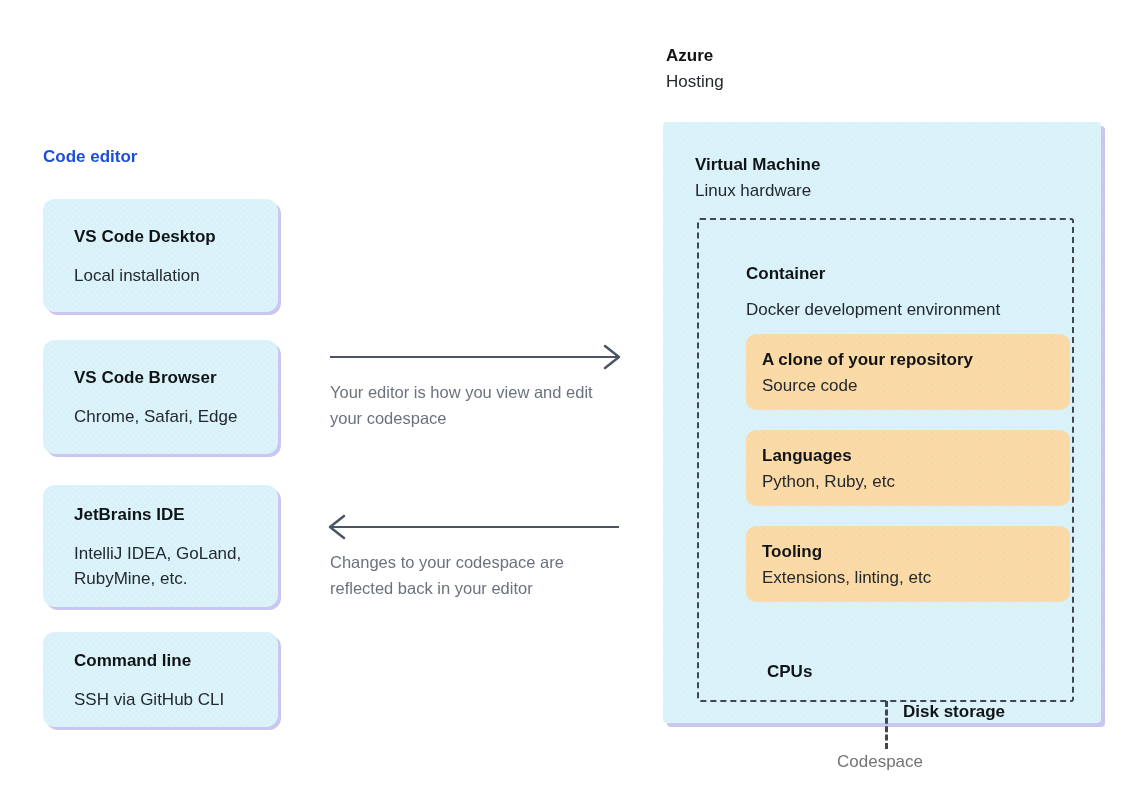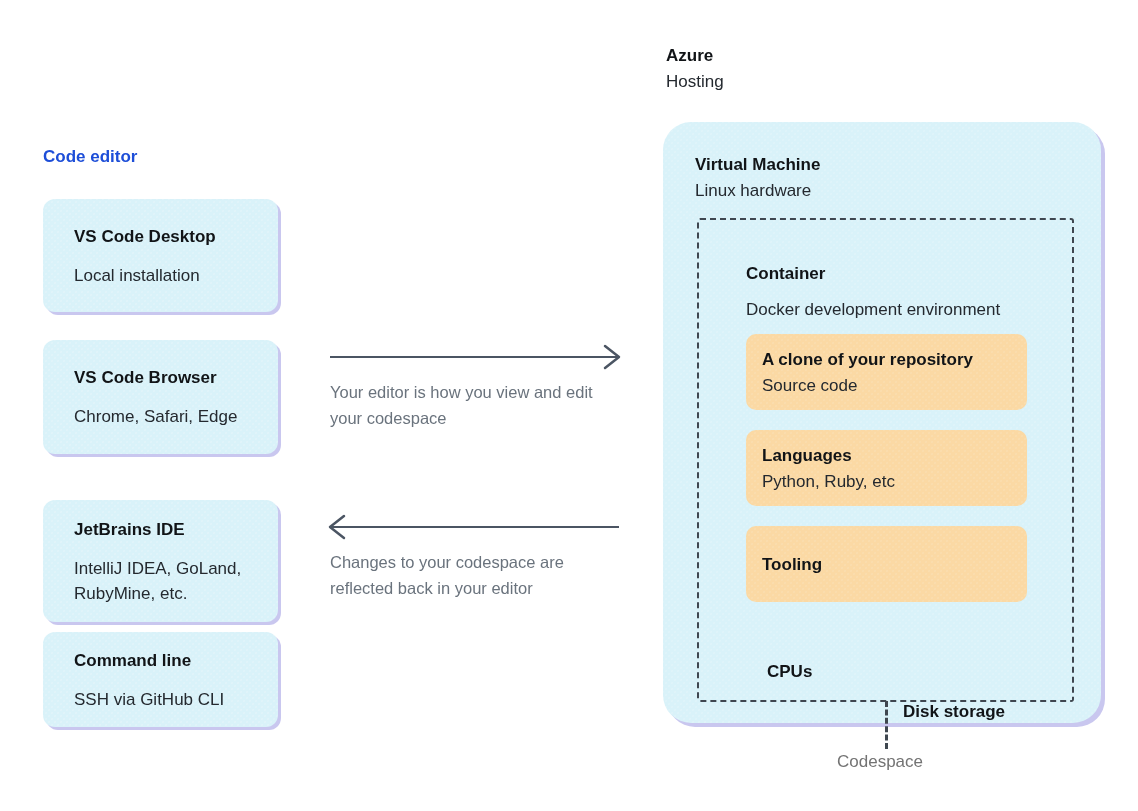--- a/index.html
+++ b/index.html
@@ -35,21 +35,21 @@
     border-radius: 12px;
     box-shadow: 3px 3px 0 0 #c9c7ef;
     display: flex; flex-direction: column; justify-content: center;
     padding-left: 31px; padding-right: 20px;
   }
   .editor-card .card-title { font-size: 17px; font-weight: bold; color: #111417; line-height: 25px; }
   .editor-card .card-sub { font-size: 17px; color: #24292f; line-height: 25px; margin-top: 14px; }
 
   #card-vscode-desktop { top: 199px; height: 113px; }
   #card-vscode-browser { top: 340px; height: 114px; }
-  #card-jetbrains      { top: 500px; height: 122px; }
+  #card-jetbrains      { top: 485px; height: 122px; }
   #card-command-line   { top: 632px; height: 95px; }
 
   
   .arrow-svg { position: absolute; }
   #arrow-right { left: 329px; top: 344px; }
   #arrow-left  { left: 326px; top: 514px; }
   .flow-caption {
     position: absolute; width: 288px;
     font-size: 16.5px; line-height: 26px; color: #6a737d;
   }
@@ -63,37 +63,37 @@
 
   .vm-box {
     position: absolute; left: 663px; top: 122px;
     width: 438px; height: 601px;
     background-color: #d9f2f9;
     background-image:
       radial-gradient(rgba(255,255,255,0.5) 16%, transparent 17%),
       radial-gradient(rgba(255,255,255,0.5) 16%, transparent 17%);
     background-size: 6px 6px;
     background-position: 0 0, 3px 3px;
-    border-radius: 28px;
+    border-radius: 4px;
     box-shadow: 4px 4px 0 0 #c9c7ef;
   }
   .vm-title { position: absolute; left: 32px; top: 33px; font-size: 17px; font-weight: bold; color: #111417; }
   .vm-sub   { position: absolute; left: 32px; top: 59px; font-size: 17px; color: #24292f; }
 
   .dashed-box {
     position: absolute; left: 34px; top: 96px;
     width: 377px; height: 484px;
     border: 2px dashed #3f4750;
     border-radius: 3px;
   }
   .container-title { position: absolute; left: 47px; top: 44px; font-size: 17px; font-weight: bold; color: #111417; }
   .container-sub   { position: absolute; left: 47px; top: 80px; font-size: 17px; color: #24292f; white-space: nowrap; }
 
   .orange-card {
-    position: absolute; left: 47px; width: 281px; height: 76px;
+    position: absolute; left: 47px; width: 324px; height: 76px;
     background-color: #fbd9a4;
     background-image:
       radial-gradient(rgba(255,255,255,0.3) 16%, transparent 17%),
       radial-gradient(rgba(255,255,255,0.3) 16%, transparent 17%);
     background-size: 6px 6px;
     background-position: 0 0, 3px 3px;
     border-radius: 10px;
     display: flex; flex-direction: column; justify-content: center;
     padding-left: 16px; padding-right: 10px;
   }
@@ -174,20 +174,21 @@
         <div class="card-sub">Source code</div>
       </div>
 
       <div class="orange-card" id="orange-languages">
         <div class="card-title">Languages</div>
         <div class="card-sub">Python, Ruby, etc</div>
       </div>
 
       <div class="orange-card" id="orange-tooling">
         <div class="card-title">Tooling</div>
+        <div class="card-sub">Extensions, linting, etc</div>
       </div>
 
       <div class="resource-cpus">CPUs</div>
       <div class="resource-disk">Disk storage</div>
     </div>
   </div>
 
   <div class="codespace-connector"></div>
   <div class="codespace-label">Codespace</div>
 

